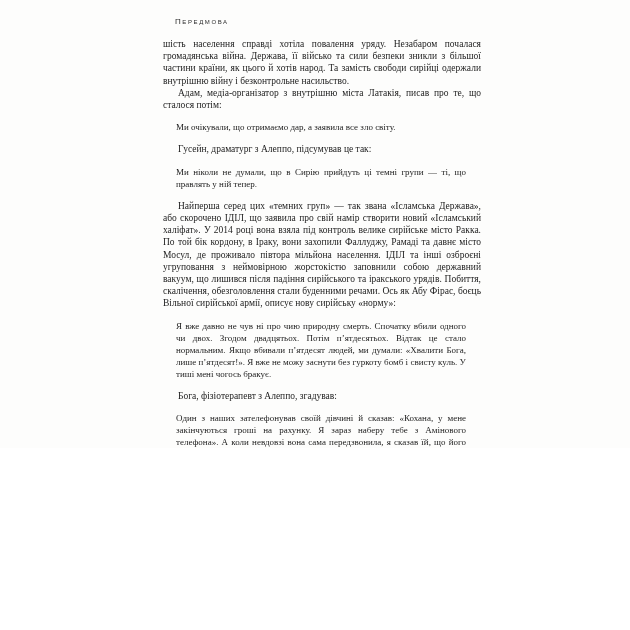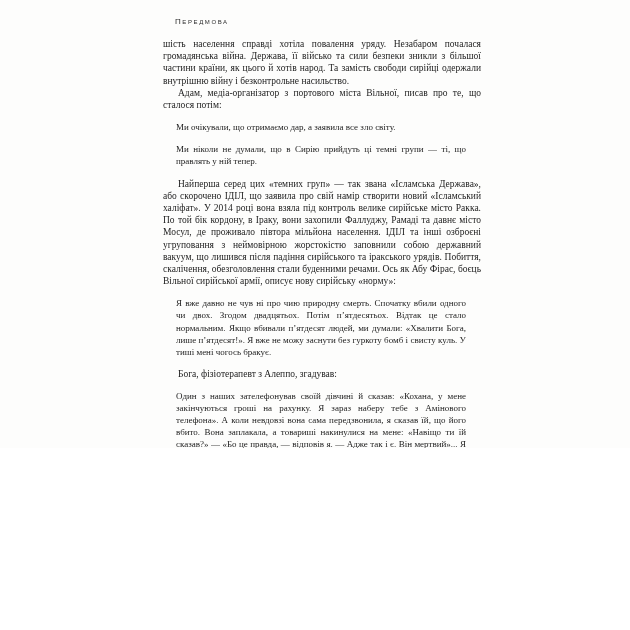--- a/index.html
+++ b/index.html
@@ -63,24 +63,25 @@
 <body>
 
 <div class="page">
 
   <div class="running-head">Передмова</div>
 
   <div class="text-block">
 
     <p class="body no-indent">шість населення справді хотіла повалення уряду. Незабаром почалася громадянська війна. Держава, її військо та сили безпеки зникли з більшої частини країни, як цього й хотів народ. Та замість свободи сирійці одержали внутрішню війну і безконтрольне насильство.</p>
 
-    <p class="body">Адам, медіа-організатор з портового міста Вільної, писав про те, що сталося потім:</p>
+    <p class="body">Адам, медіа-організатор з внутрішню міста Латакія, писав про те, що сталося потім:</p>
 
     <blockquote>Ми очікували, що отримаємо дар, а заявила все зло світу.</blockquote>
 
+    <p class="body">Гусейн, драматург з Алеппо, підсумував це так:</p>
 
     <blockquote>Ми ніколи не думали, що в Сирію прийдуть ці темні групи — ті, що правлять у ній тепер.</blockquote>
 
     <p class="body">Найперша серед цих «темних груп» — так звана «Ісламська Держава», або скорочено ІДІЛ, що заявила про свій намір створити новий «Ісламський халіфат». У 2014 році вона взяла під контроль велике сирійське місто Ракка. По той бік кордону, в Іраку, вони захопили Фаллуджу, Рамаді та давнє місто Мосул, де проживало півтора мільйона населення. ІДІЛ та інші озброєні угруповання з неймовірною жорстокістю заповнили собою державний вакуум, що лишився після падіння сирійського та іракського урядів. Побиття, скалічення, обезголовлення стали буденними речами. Ось як Абу Фірас, боєць Вільної сирійської армії, описує нову сирійську «норму»:</p>
 
     <blockquote>Я вже давно не чув ні про чию природну смерть. Спочатку вбили одного чи двох. Згодом двадцятьох. Потім п’ятдесятьох. Відтак це стало нормальним. Якщо вбивали п’ятдесят людей, ми думали: «Хвалити Бога, лише п’ятдесят!». Я вже не можу заснути без гуркоту бомб і свисту куль. У тиші мені чогось бракує.</blockquote>
 
     <p class="body">Бога, фізіотерапевт з Алеппо, згадував:</p>
 
     <blockquote>Один з наших зателефонував своїй дівчині й сказав: «Кохана, у мене закінчуються гроші на рахунку. Я зараз наберу тебе з Амінового телефона». А коли невдовзі вона сама передзвонила, я сказав їй, що його вбито. Вона заплакала, а товариші накинулися на мене: «Навіщо ти їй сказав?» — «Бо це правда, — відповів я. — Адже так і є. Він мертвий»... Я зазирнув у свою телефонну книжку: там лишилося тільки двоє живих. Нам казали: «Коли когось убивають, не витирайте його номер. Просто поміняйте ім’я на “Мученик”»... Тож я відкрив свій список контактів, а там: «Мученик, Мученик, Мученик...».</blockquote>

